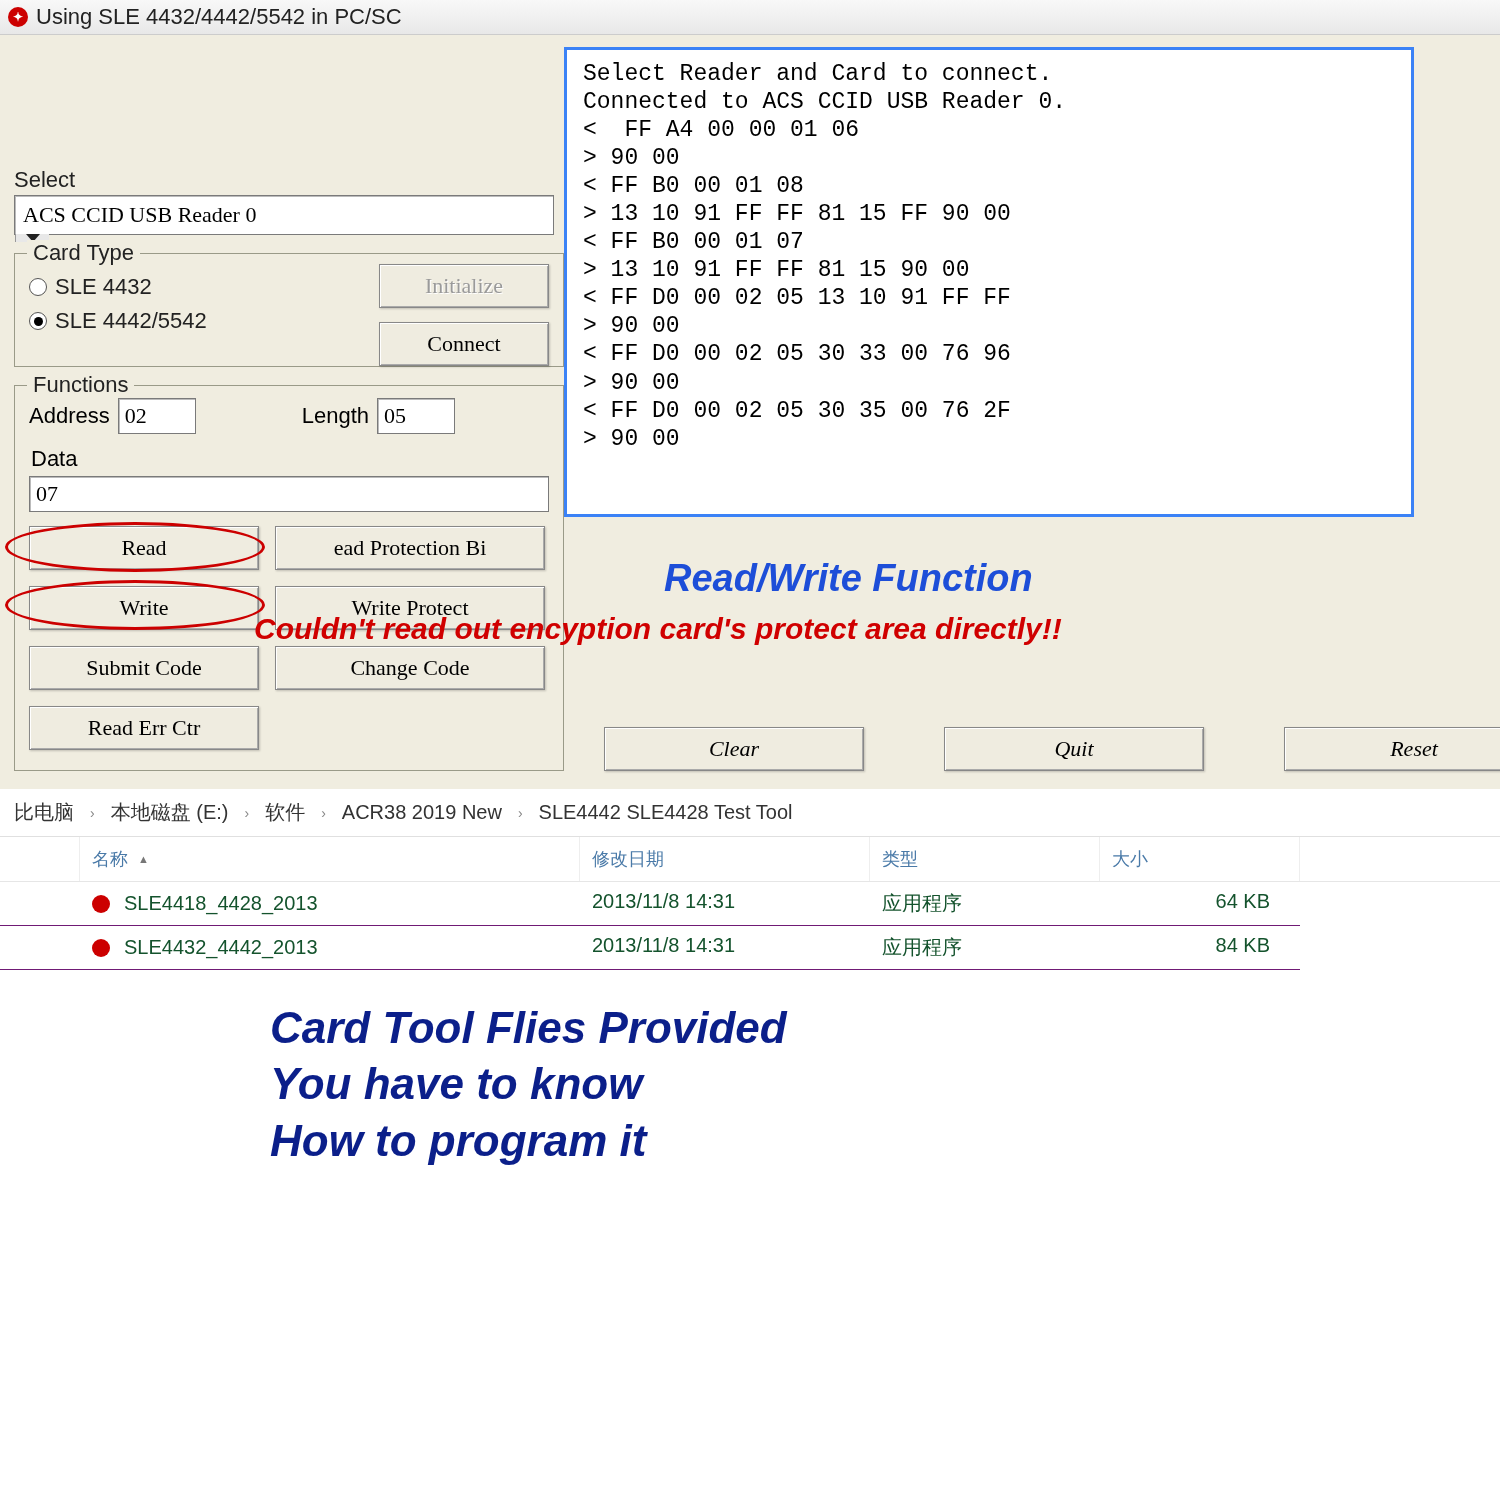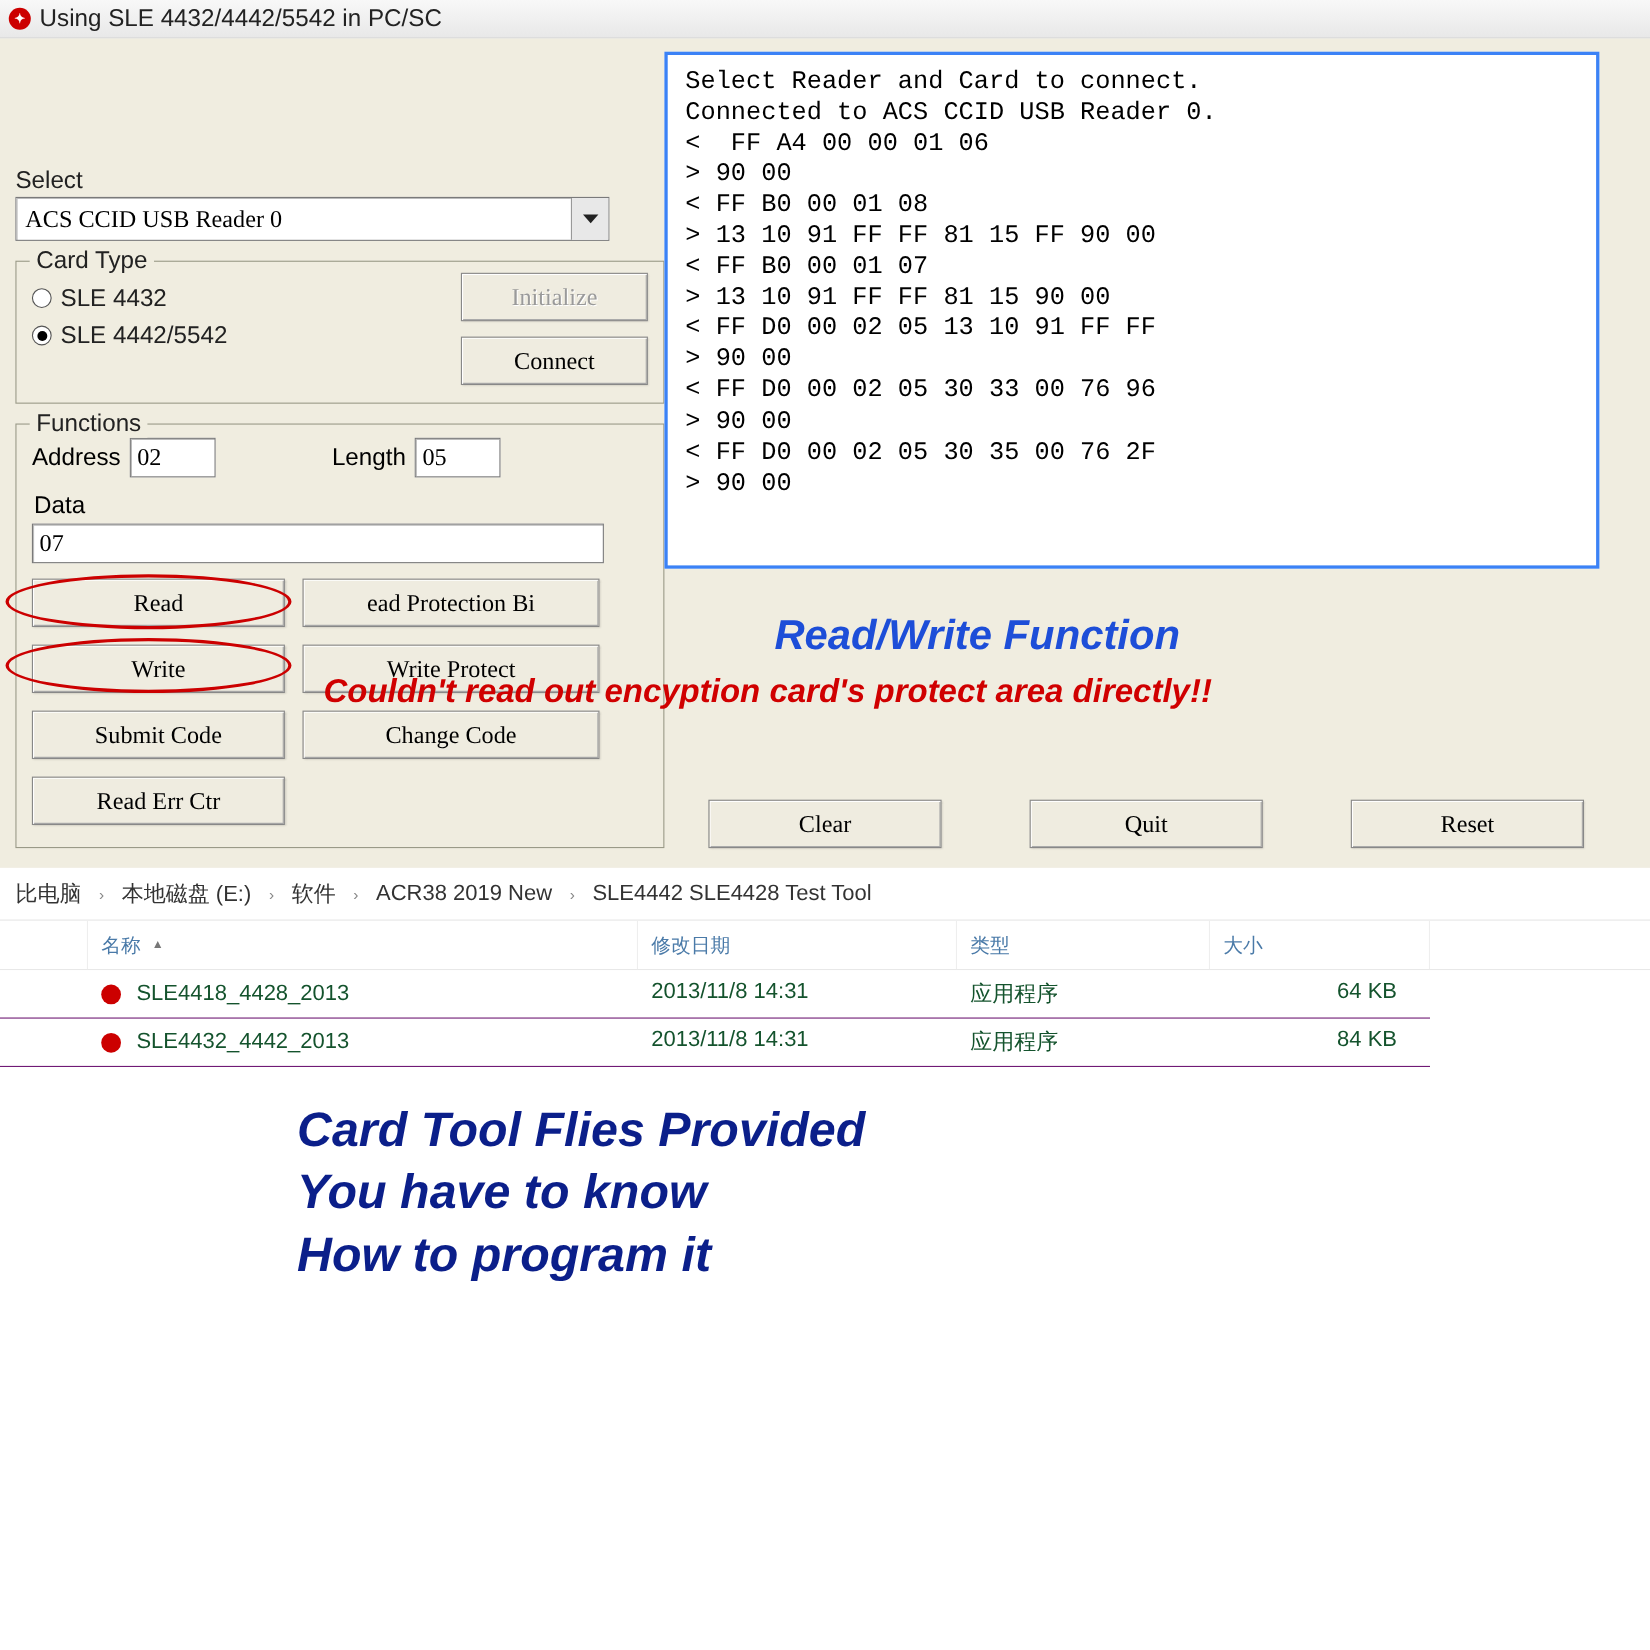--- a/index.html
+++ b/index.html
@@ -42,20 +42,21 @@
   .left-pane { width: 590px; }
   .right-pane { flex: 1; position: relative; }
   .lbl { font-size: 22px; color: #222; margin-bottom: 2px; }
   .combo {
     display: flex;
     width: 540px;
     background: #fff;
     border: 1px solid #7a7a7a;
     box-shadow: inset 1px 1px 0 #bbb;
     height: 40px;
+    flex-direction: column;
   }
   .combo-text {
     flex: 1;
     padding: 4px 8px;
     font-size: 22px;
     line-height: 30px;
     color: #000;
     font-family: "SimSun","NSimSun",serif;
   }
   .combo-btn {
@@ -170,21 +171,21 @@
     white-space: pre;
     min-height: 470px;
     width: 850px;
   }
   .bottom-btns {
     margin-top: 210px;
     display: flex;
     gap: 80px;
     padding-left: 40px;
   }
-  .bottom-btns .btn { width: 212px; }
+  .bottom-btns .btn { width: 260px; font-style: italic; }
   
   .annot1 {
     position: absolute;
     top: 510px; left: 100px;
     font-family: "Tahoma","Verdana",sans-serif;
     font-size: 38px;
     font-weight: 700;
     color: #1d4ed8;
     font-style: italic;
   }
@@ -268,21 +269,21 @@
 
 <div class="app">
 
   <div class="left-pane">
     <div class="lbl">Select</div>
     <div class="combo">
       <div class="combo-text">ACS CCID USB Reader 0</div>
       <div class="combo-btn"></div>
     </div>
 
-    <div class="fieldset" style="padding-bottom:16px;">
+    <div class="fieldset" style="padding-bottom:0;">
       <div class="legend">Card Type</div>
       <div class="cardtype-wrap">
         <div class="cardtype-radios">
           <label class="radio">
             <span class="dot"></span>
             <span>SLE 4432</span>
           </label>
           <label class="radio checked">
             <span class="dot"></span>
             <span>SLE 4442/5542</span>

